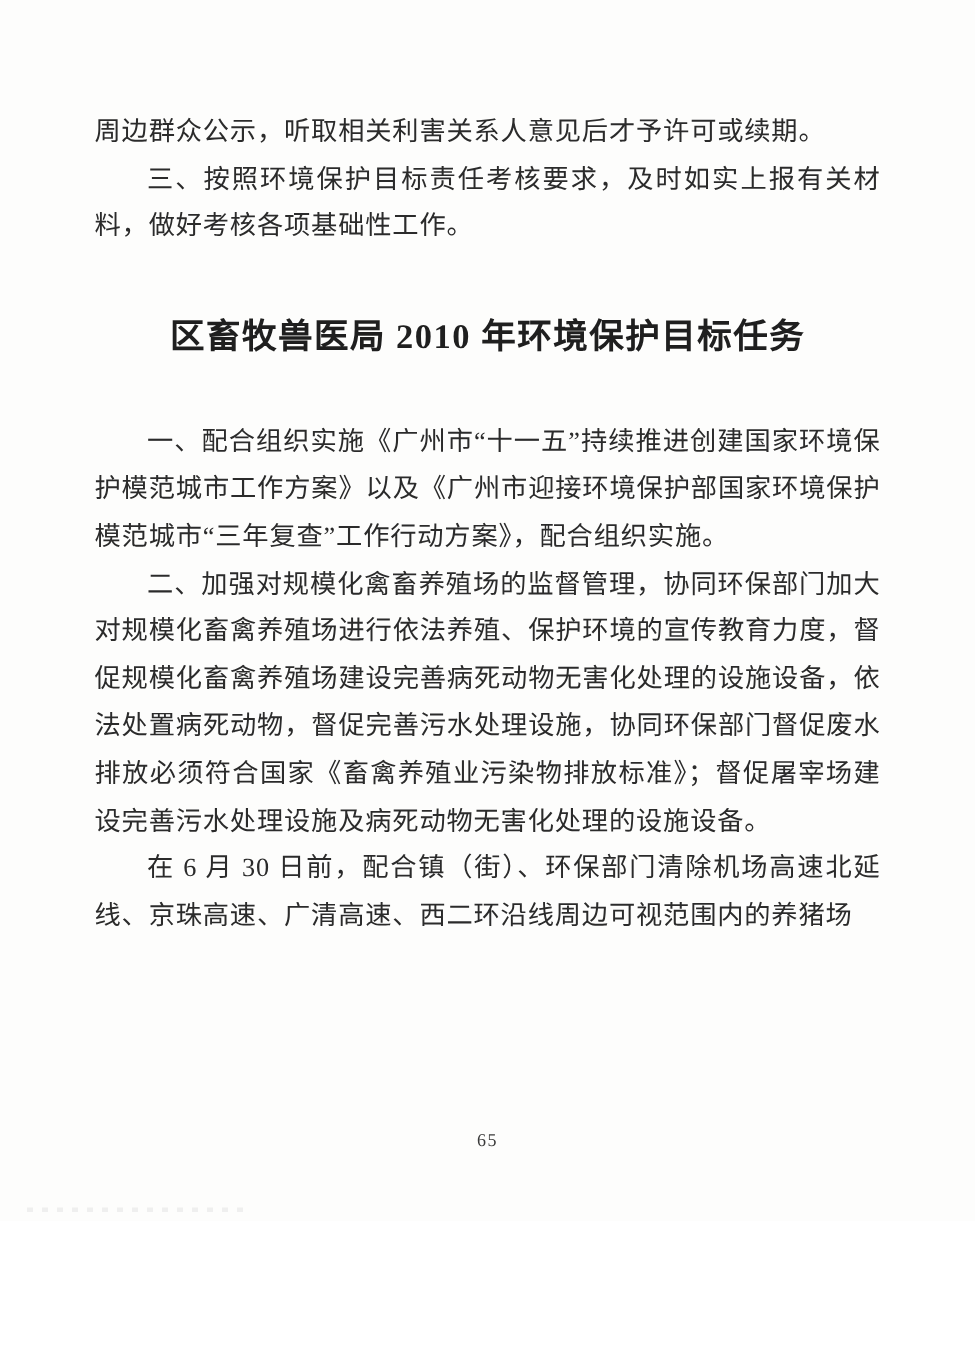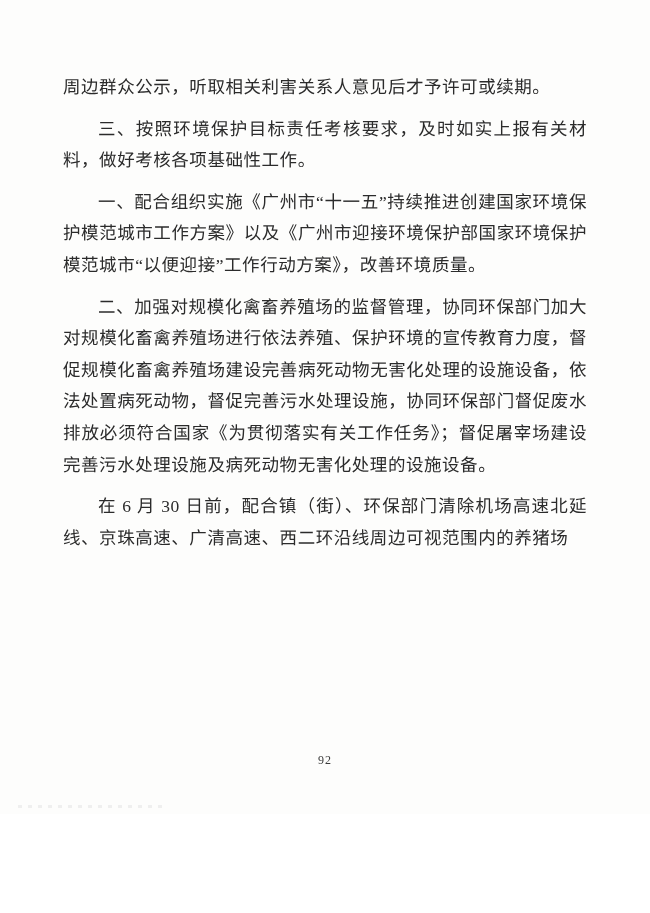--- a/index.html
+++ b/index.html
@@ -25,21 +25,20 @@
   .para {
     margin: 0;
     font-size: 17.5px;
     line-height: 31.6px;
     letter-spacing: 0.55px;
     text-align: justify;
     text-justify: inter-ideograph;
   }
   .para.indent {
     text-indent: 2em;
-    margin-top: 10px;
   }
   .doc-title {
     margin: 41px 0 38px 0;
     font-size: 23px;
     line-height: 33px;
     font-weight: bold;
     text-align: center;
     letter-spacing: 1px;
     color: #1f1f1f;
   }
@@ -73,22 +72,23 @@
     background: #ededed;
   }
 </style>
 </head>
 <body>
 
 <div class="page">
   <div class="content">
     <p class="para">周边群众公示，听取相关利害关系人意见后才予许可或续期。</p>
     <p class="para indent">三、按照环境保护目标责任考核要求，及时如实上报有关材料，做好考核各项基础性工作。</p>
-    <p class="para indent">一、配合组织实施《广州市“十一五”持续推进创建国家环境保护模范城市工作方案》以及《广州市迎接环境保护部国家环境保护模范城市“以便迎接”工作行动方案》，改善环境质量。</p>
-    <p class="para indent">二、加强对规模化禽畜养殖场的监督管理，协同环保部门加大对规模化畜禽养殖场进行依法养殖、保护环境的宣传教育力度，督促规模化畜禽养殖场建设完善病死动物无害化处理的设施设备，依法处置病死动物，督促完善污水处理设施，协同环保部门督促废水排放必须符合国家《为贯彻落实有关工作任务》；督促屠宰场建设完善污水处理设施及病死动物无害化处理的设施设备。</p>
+    <h1 class="doc-title">区畜牧兽医局 2010 年环境保护目标任务</h1>
+    <p class="para indent">一、配合组织实施《广州市“十一五”持续推进创建国家环境保护模范城市工作方案》以及《广州市迎接环境保护部国家环境保护模范城市“三年复查”工作行动方案》，配合组织实施。</p>
+    <p class="para indent">二、加强对规模化禽畜养殖场的监督管理，协同环保部门加大对规模化畜禽养殖场进行依法养殖、保护环境的宣传教育力度，督促规模化畜禽养殖场建设完善病死动物无害化处理的设施设备，依法处置病死动物，督促完善污水处理设施，协同环保部门督促废水排放必须符合国家《畜禽养殖业污染物排放标准》；督促屠宰场建设完善污水处理设施及病死动物无害化处理的设施设备。</p>
     <p class="para indent">在 6 月 30 日前，配合镇（街）、环保部门清除机场高速北延线、京珠高速、广清高速、西二环沿线周边可视范围内的养猪场</p>
   </div>
 
-  <div class="page-number">92</div>
+  <div class="page-number">65</div>
 
   <div class="artifact-strip"></div>
   <div class="artifact-edge"></div>
 </div>
 
 </body></html>

